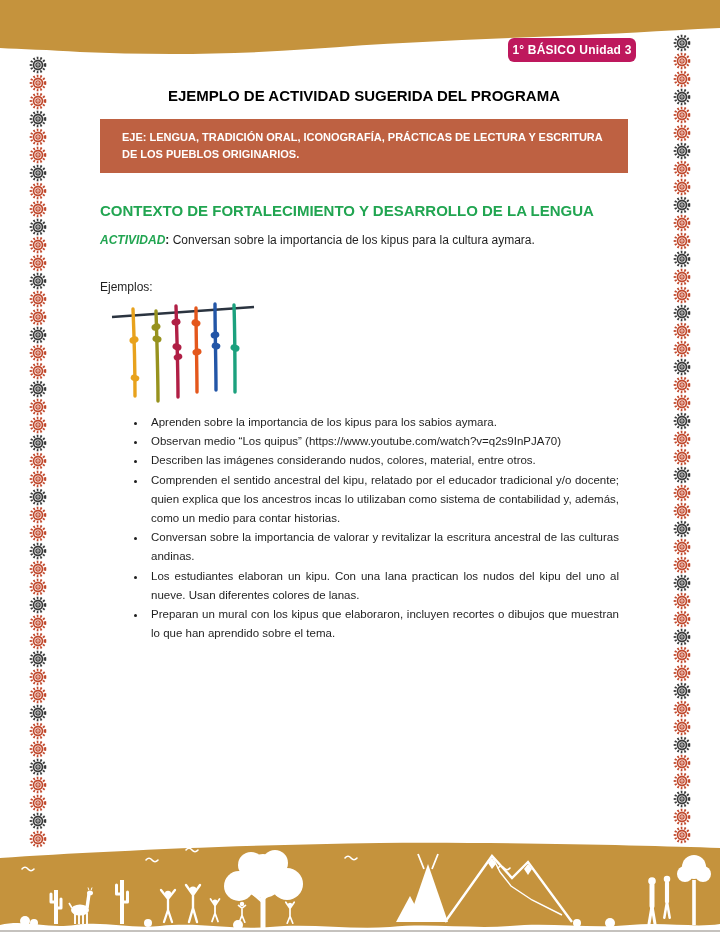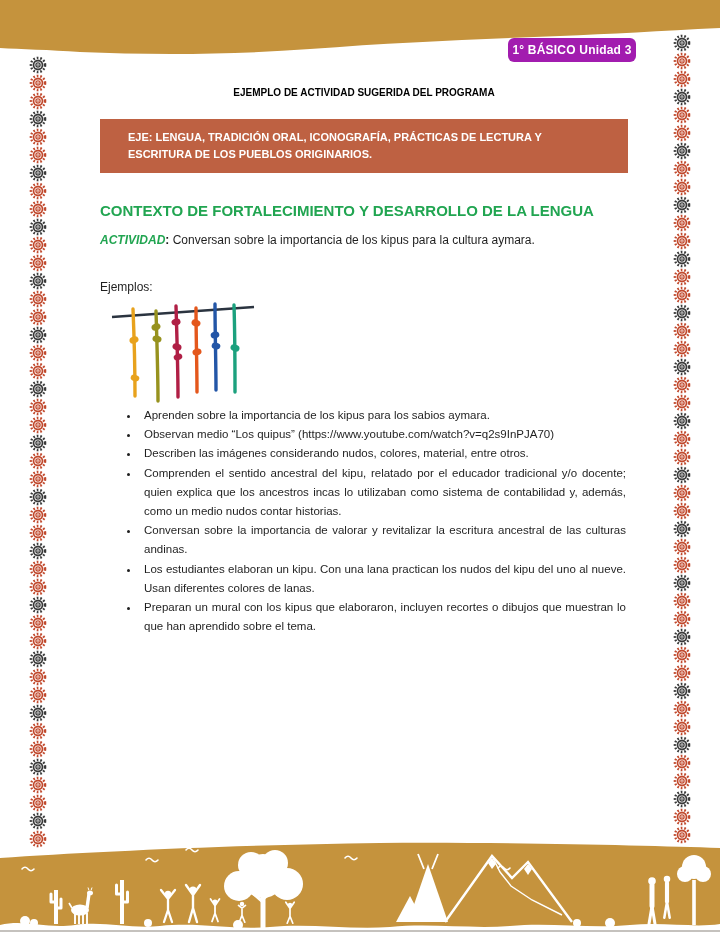--- a/index.html
+++ b/index.html
@@ -5,49 +5,49 @@
   html,body{margin:0;padding:0;background:#e9e9e9;}
   .page{
     position:relative;width:720px;height:932px;margin:0 auto;
     background:#ffffff;overflow:hidden;
     font-family:"Liberation Sans", sans-serif;color:#1f1f1f;
   }
   
   .top-band{position:absolute;left:0;top:0;width:720px;height:64px;}
   .unit-badge{
     position:absolute;left:508px;top:38px;width:128px;height:24px;
-    background:#a21caf;border-radius:6px;
+    background:#be185d;border-radius:6px;
     display:flex;align-items:center;justify-content:center;
     color:#ffffff;font-size:12px;font-weight:bold;letter-spacing:.2px;
   }
   
   .chain{position:absolute;width:18px;}
   .chain.left{left:29px;top:56px;}
   .chain.right{left:673px;top:34px;}
   
   .title{
     position:absolute;left:100px;top:87px;width:528px;
-    text-align:center;font-size:10px;font-weight:bold;color:#000;
+    text-align:center;font-size:15px;font-weight:bold;color:#000;
   }
   .eje-banner{
     position:absolute;left:100px;top:119px;width:528px;box-sizing:border-box;
     background:#be6142;color:#ffffff;font-weight:bold;
-    font-size:11px;line-height:1.55;padding:10px 28px;
+    font-size:11px;line-height:1.55;padding:10px 22px;
   }
   .context-heading{
     position:absolute;left:100px;top:202px;width:528px;
     color:#21a551;font-weight:bold;font-size:15px;
   }
   .activity-line{position:absolute;left:100px;top:233px;width:528px;font-size:12px;}
   .activity-label{color:#21a551;font-weight:bold;font-style:italic;}
   .activity-colon{color:#1f1f1f;font-weight:bold;}
   .examples-label{position:absolute;left:100px;top:280px;font-size:12px;}
   .quipu{position:absolute;left:108px;top:298px;}
   .bullets{position:absolute;left:104px;top:406px;width:522px;}
-  .bullets ul{margin:0;padding-left:36px;}
+  .bullets ul{margin:7px;padding-left:36px;}
   .bullets li{
     font-size:11.5px;line-height:1.67;text-align:justify;
     padding-left:4px;color:#1f1f1f;
   }
   
   .footer-art{position:absolute;left:0;bottom:0;width:720px;height:90px;}
   .page-bottom-edge{position:absolute;left:0;bottom:0;width:720px;height:2px;background:rgba(90,80,70,.35);}
   .hidden-defs{position:absolute;width:0;height:0;overflow:hidden;}
 </style>
 </head>
@@ -214,21 +214,21 @@
         <ellipse cx="127" cy="50" rx="4.6" ry="3.4" fill="#1ca17e" stroke="none" transform="rotate(18 127 50)"></ellipse>
       </g>
     </g>
   </svg>
 
   <div class="bullets">
     <ul>
       <li>Aprenden sobre la importancia de los kipus para los sabios aymara.</li>
       <li>Observan medio “Los quipus” (https://www.youtube.com/watch?v=q2s9InPJA70)</li>
       <li>Describen las imágenes considerando nudos, colores, material, entre otros.</li>
-      <li>Comprenden el sentido ancestral del kipu, relatado por el educador tradicional y/o docente; quien explica que los ancestros incas lo utilizaban como sistema de contabilidad y, además, como un medio nudos contar historias.</li>
+      <li>Comprenden el sentido ancestral del kipu, relatado por el educador tradicional y/o docente; quien explica que los ancestros incas lo utilizaban como sistema de contabilidad y, además, como un medio para contar historias.</li>
       <li>Conversan sobre la importancia de valorar y revitalizar la escritura ancestral de las culturas andinas.</li>
       <li>Los estudiantes elaboran un kipu. Con una lana practican los nudos del kipu del uno al nueve. Usan diferentes colores de lanas.</li>
       <li>Preparan un mural con los kipus que elaboraron, incluyen recortes o dibujos que muestran lo que han aprendido sobre el tema.</li>
     </ul>
   </div>
 
   <svg class="footer-art" viewBox="0 0 720 90">
     <path fill="#c5933d" d="M0,16 C90,10 230,3 380,1 C520,0 650,4 720,6 L720,90 L0,90 Z"></path>
 
     <path fill="#ffffff" d="M0,83 C25,77 45,87 75,83 C105,79 130,87 160,84 C200,80 230,88 270,85 C310,81 350,88 390,85 C430,81 470,87 510,84 C550,80 590,87 630,83 C665,80 695,86 720,82 L720,90 L0,90 Z"></path>

